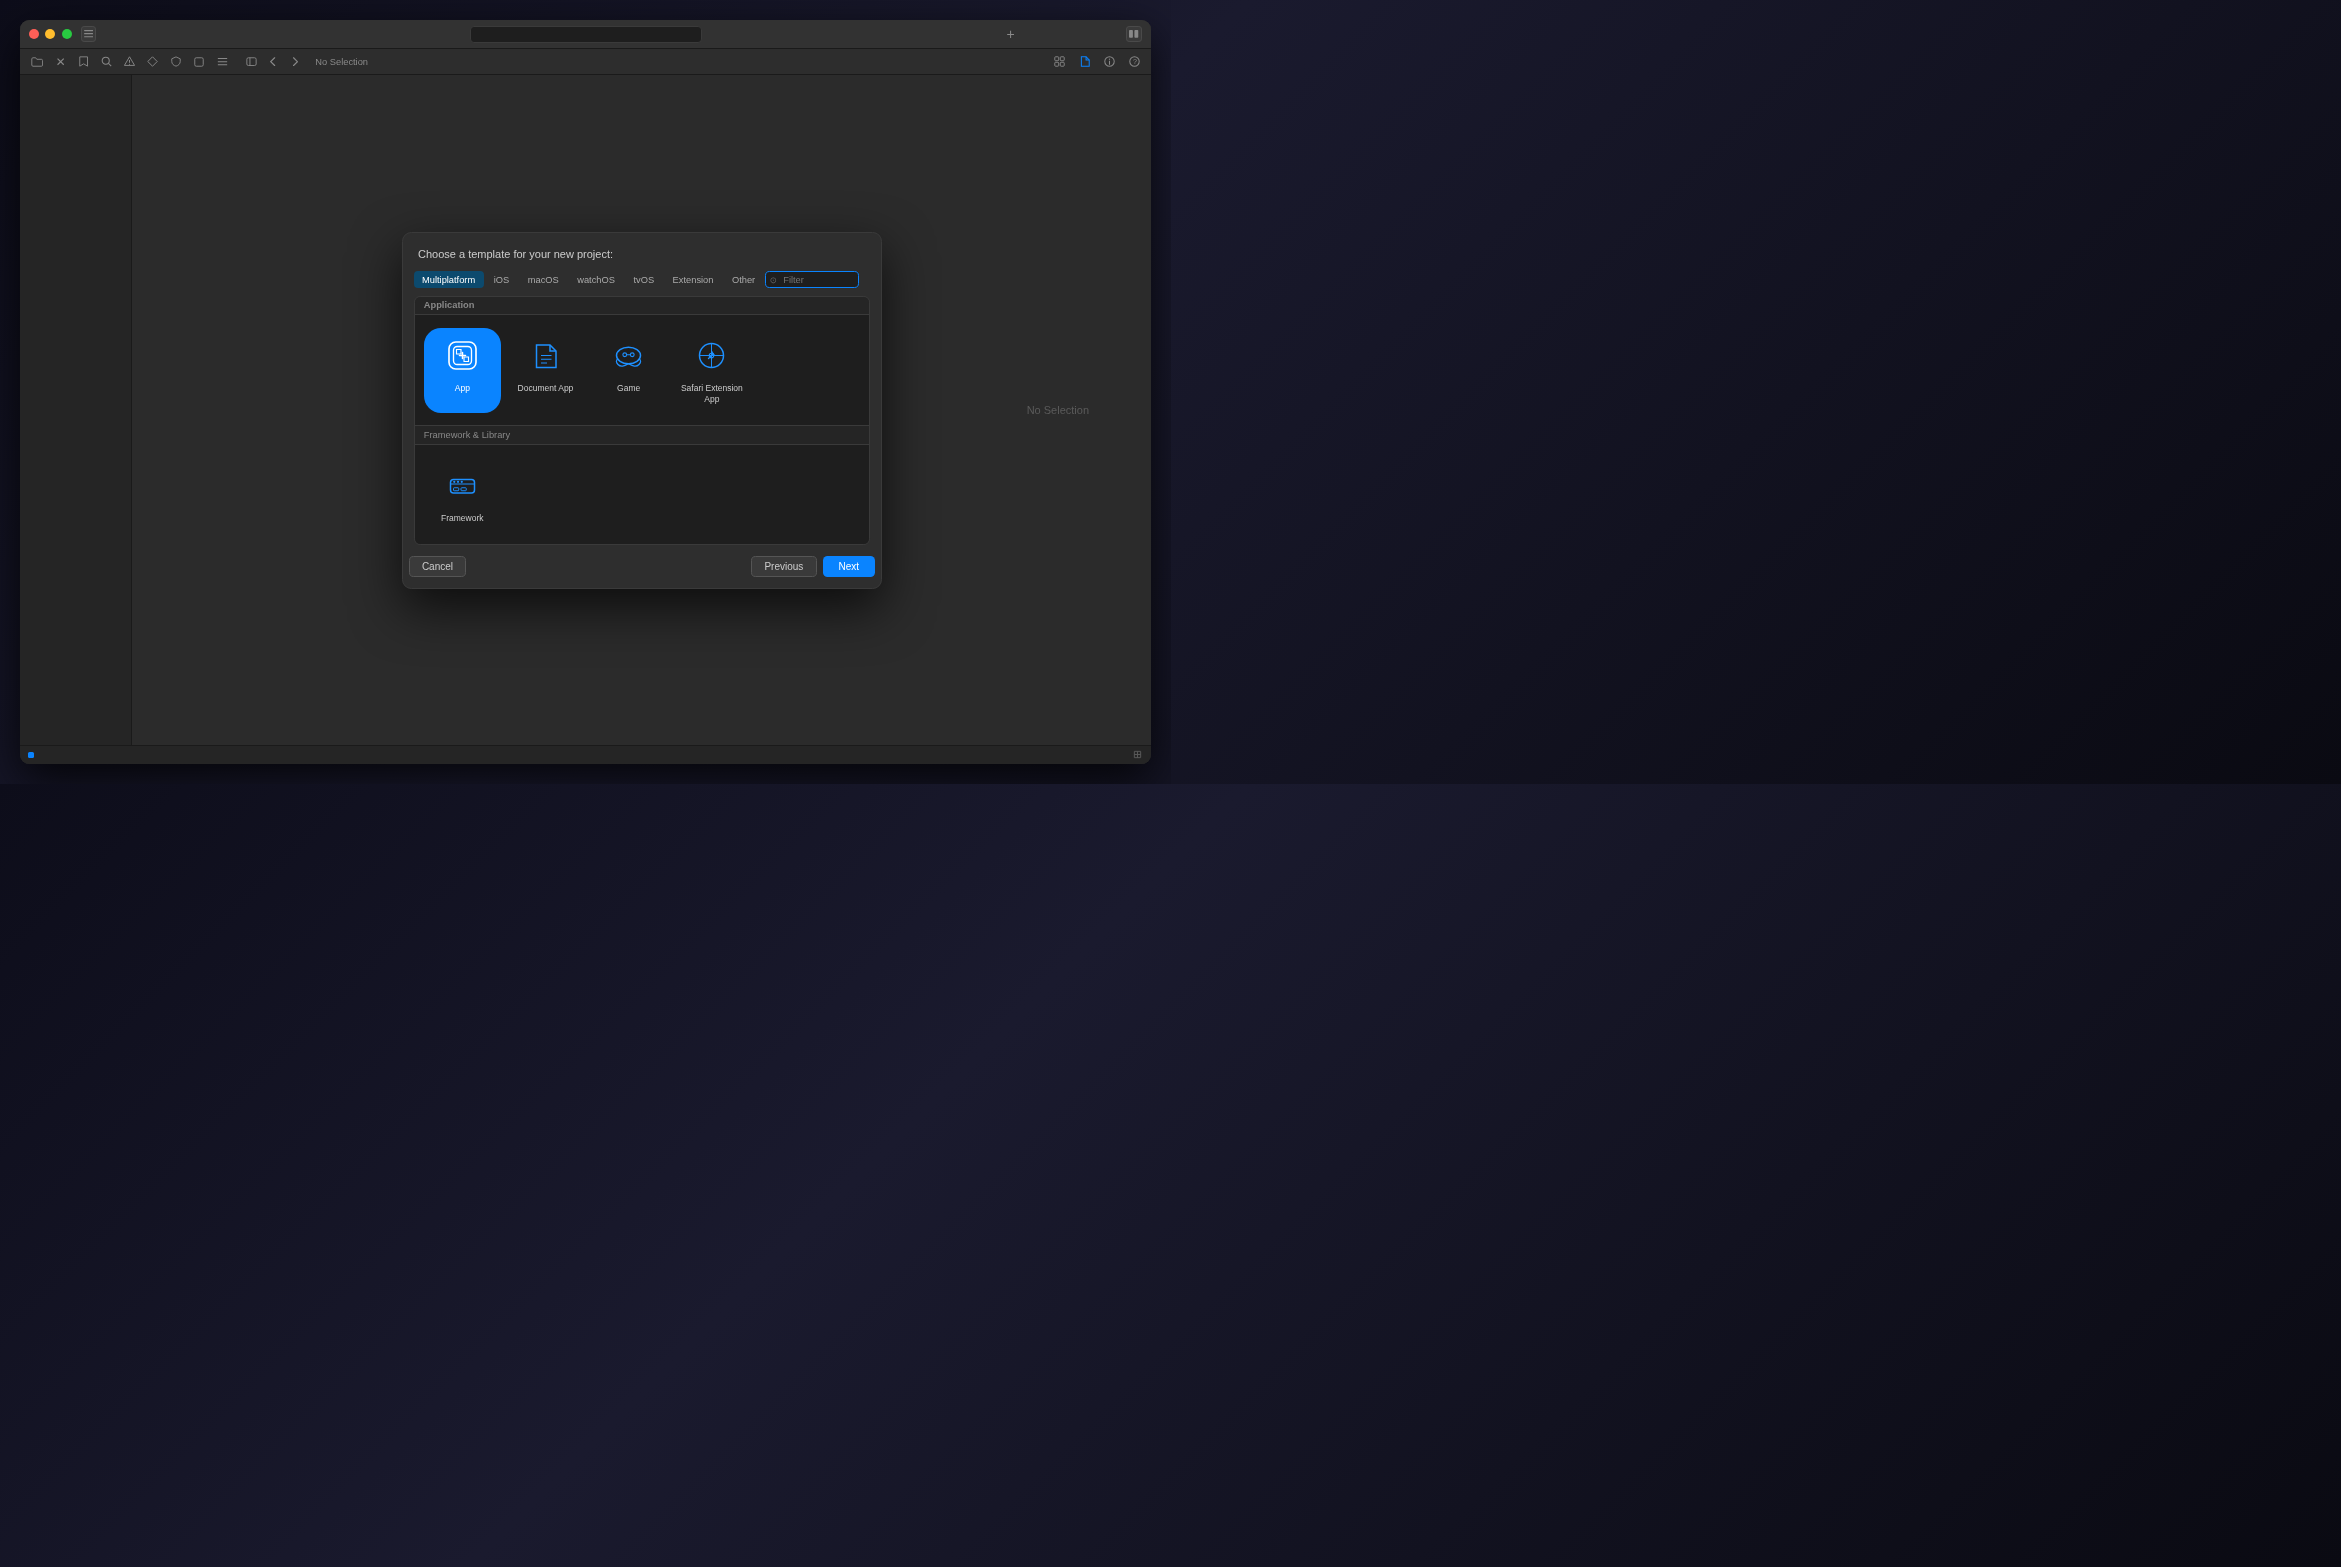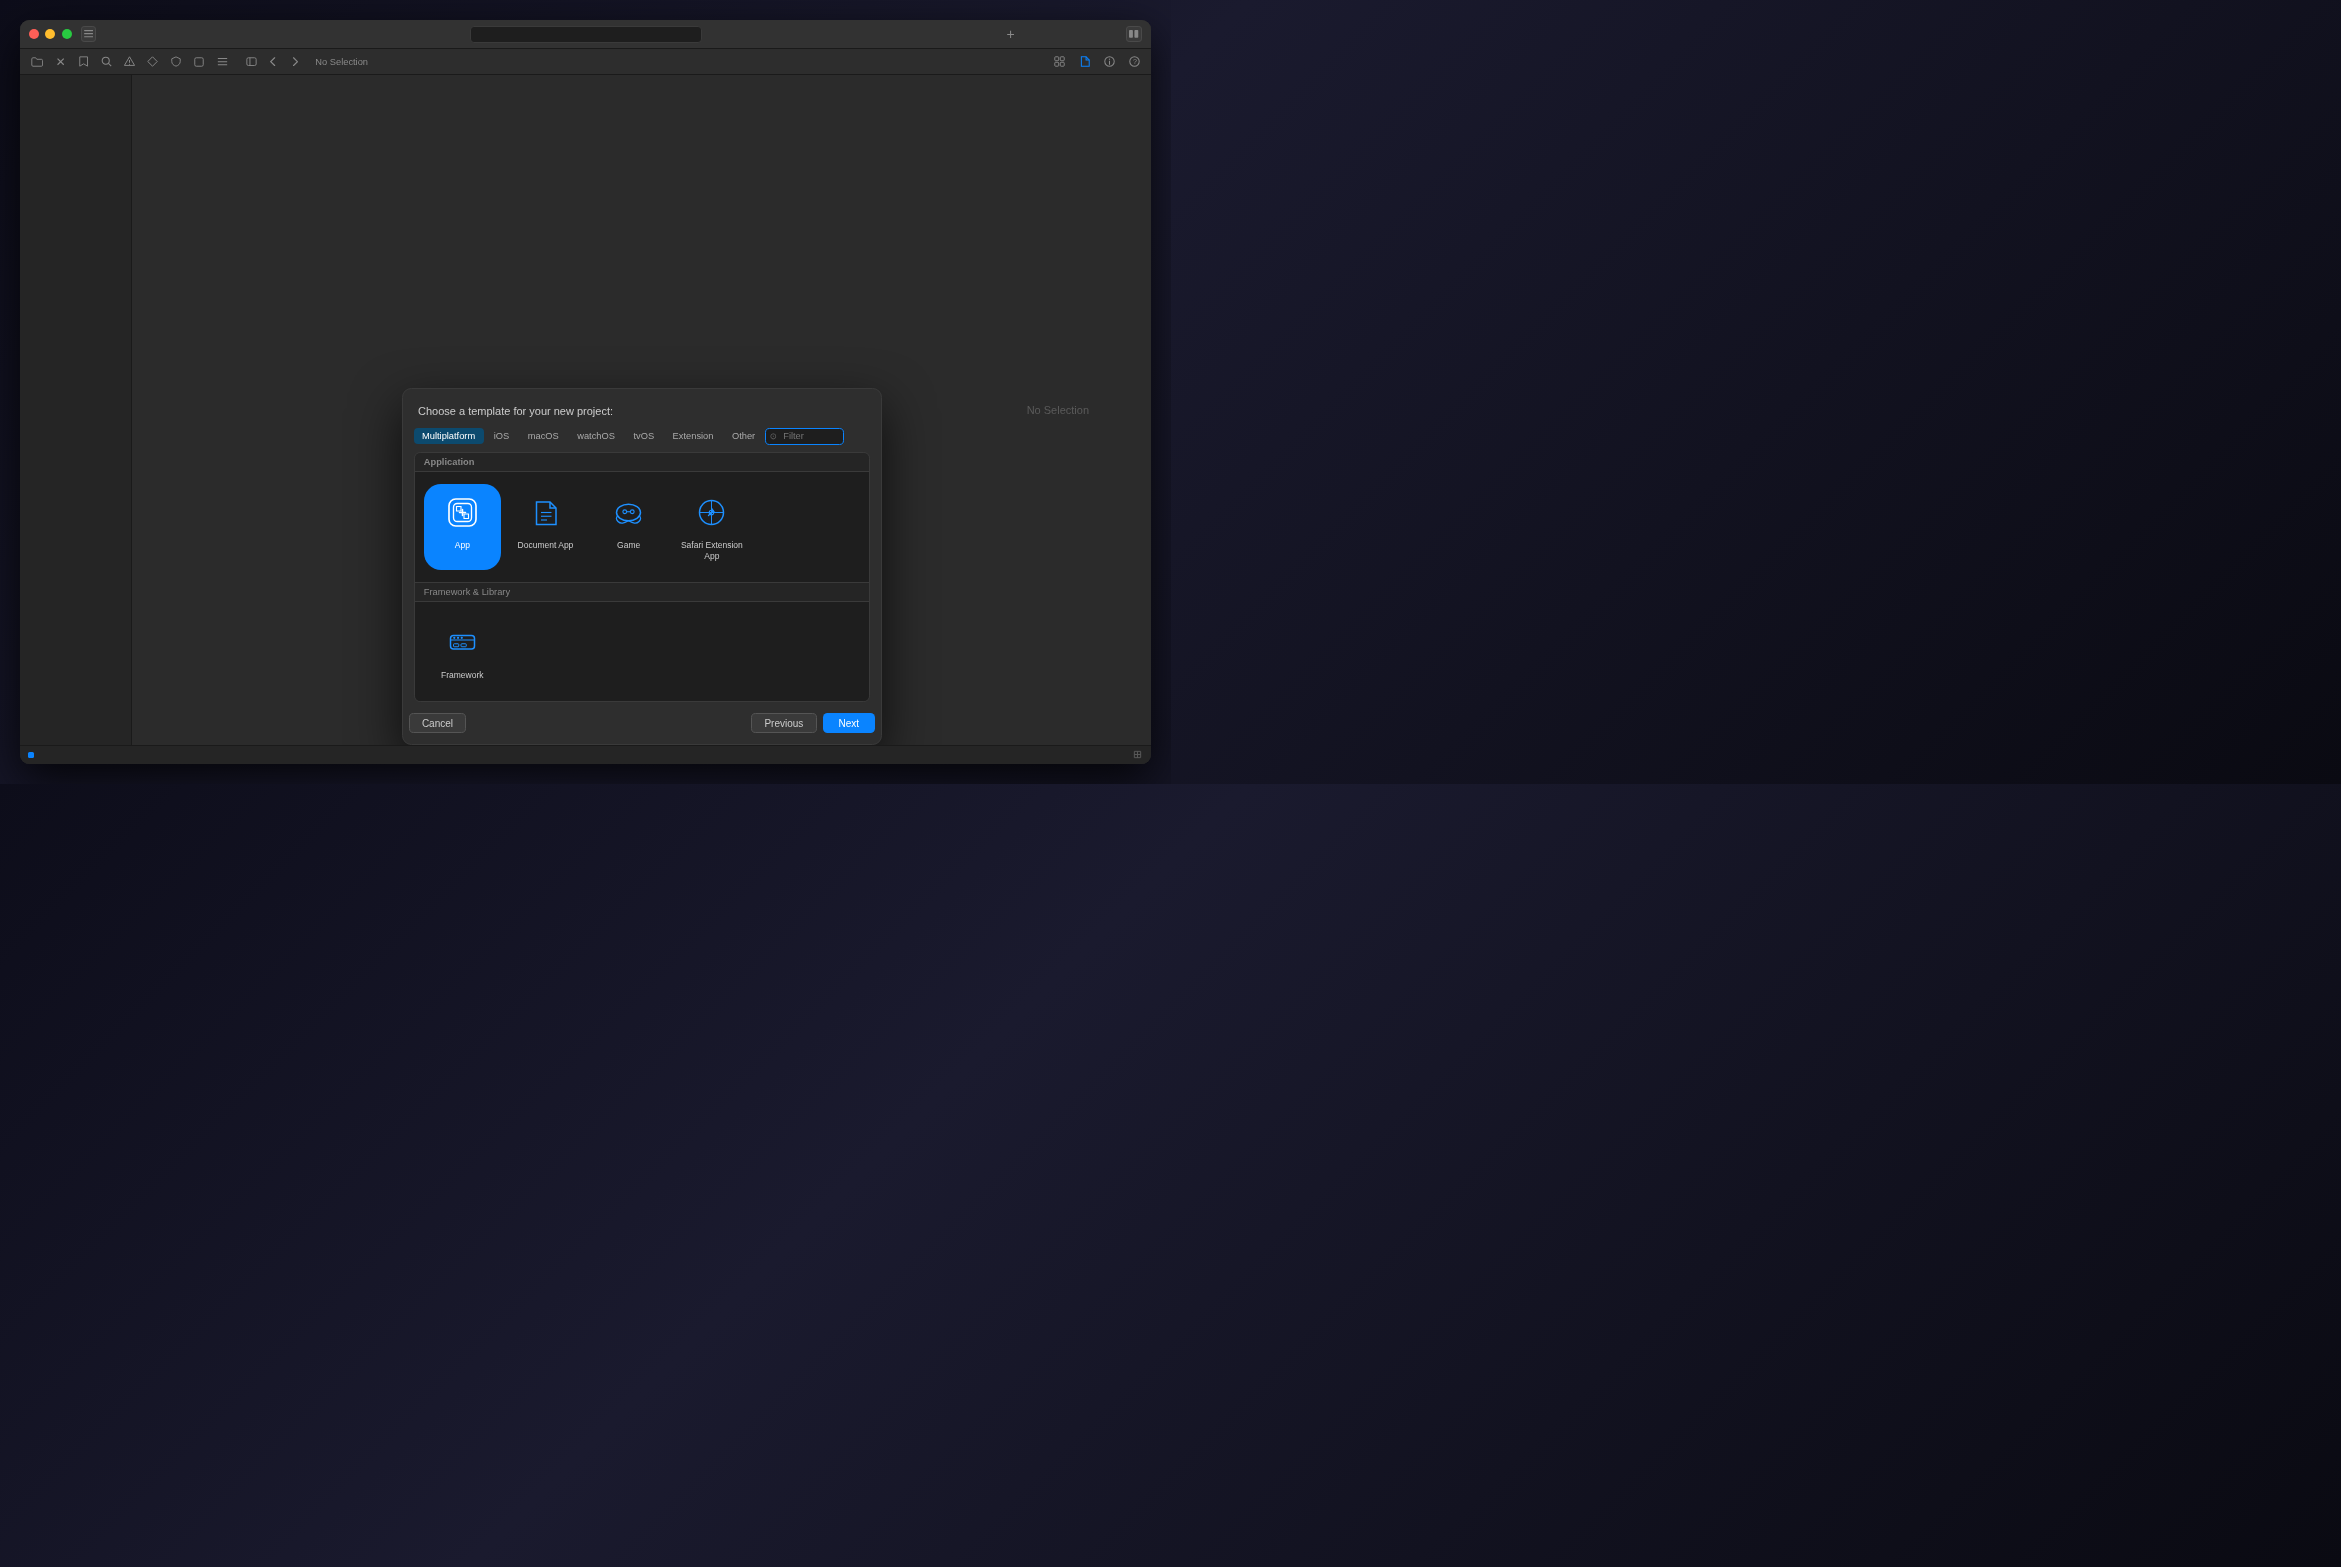--- a/index.html
+++ b/index.html
@@ -166,21 +166,21 @@
       right: 62px;
       top: 50%;
       transform: translateY(-50%);
     }
 
     
     .dialog-overlay {
       position: absolute;
       inset: 0;
       display: flex;
-      align-items: flex-end;
+      align-items: center;
       justify-content: center;
       z-index: 10;
     }
 
     .dialog {
       background: #2e2e2e;
       border-radius: 9.3px;
       width: 480px;
       box-shadow: 0 18.6px 50px rgba(0,0,0,0.7);
       overflow: hidden;
@@ -219,21 +219,21 @@
     }
 
     .filter-input {
       margin-left: auto;
       background: #1e1e1e;
       border: 1.2px solid #0a84ff;
       border-radius: 4.6px;
       padding: 2.3px 6.2px 2.3px 17px;
       color: #aaaaaa;
       font-size: 9.3px;
-      width: 79px;
+      width: 94px;
       position: relative;
     }
 
     .filter-wrapper {
       position: relative;
       display: flex;
       align-items: center;
     }
 
     .filter-icon {

